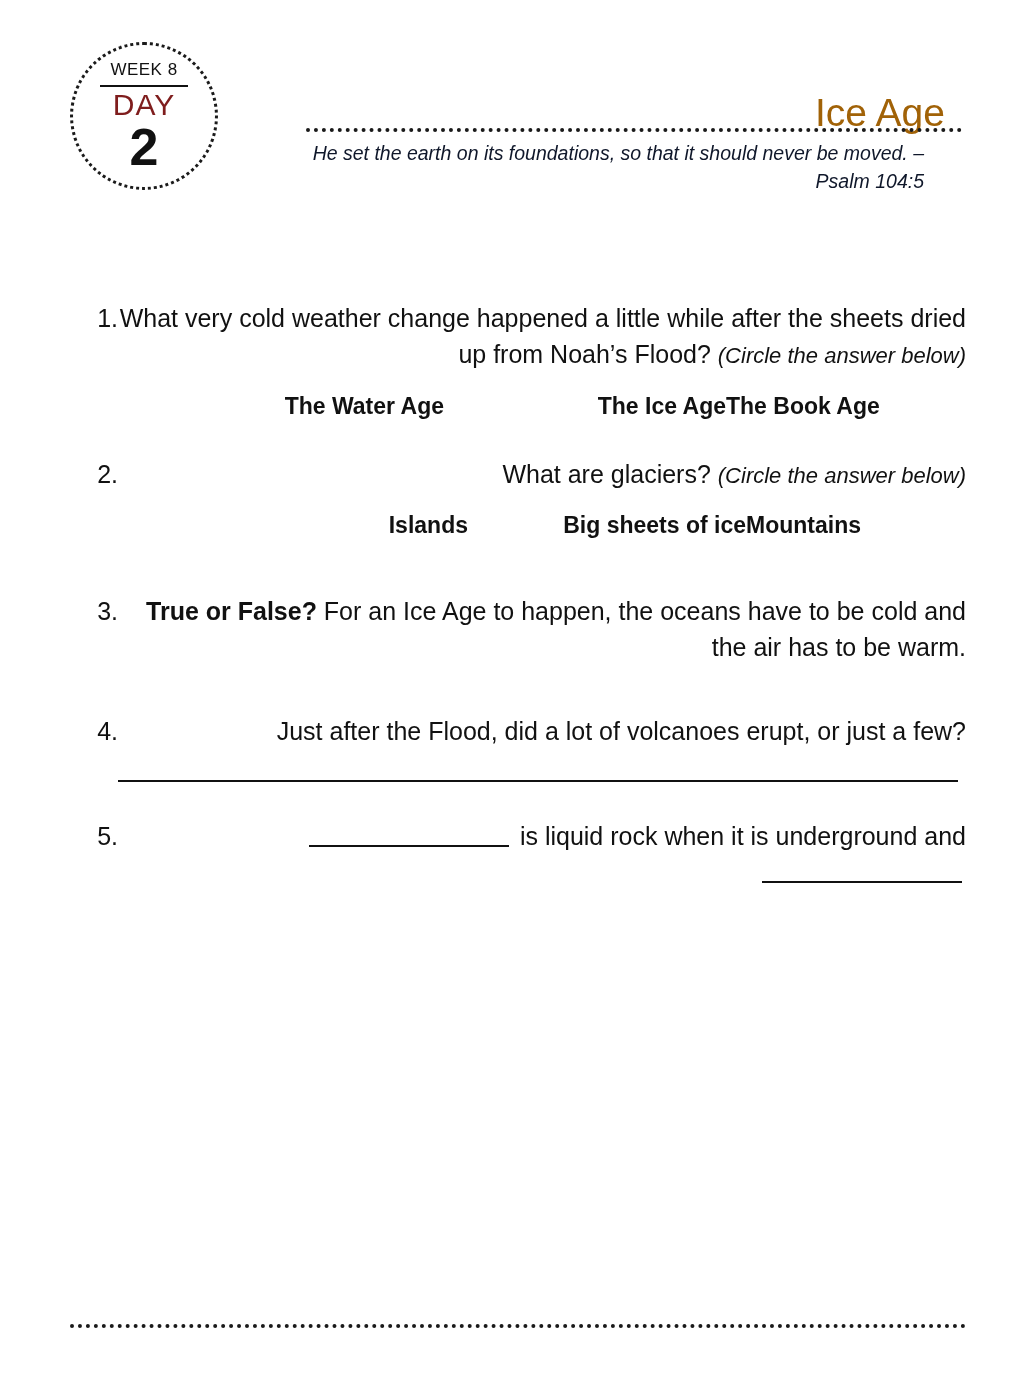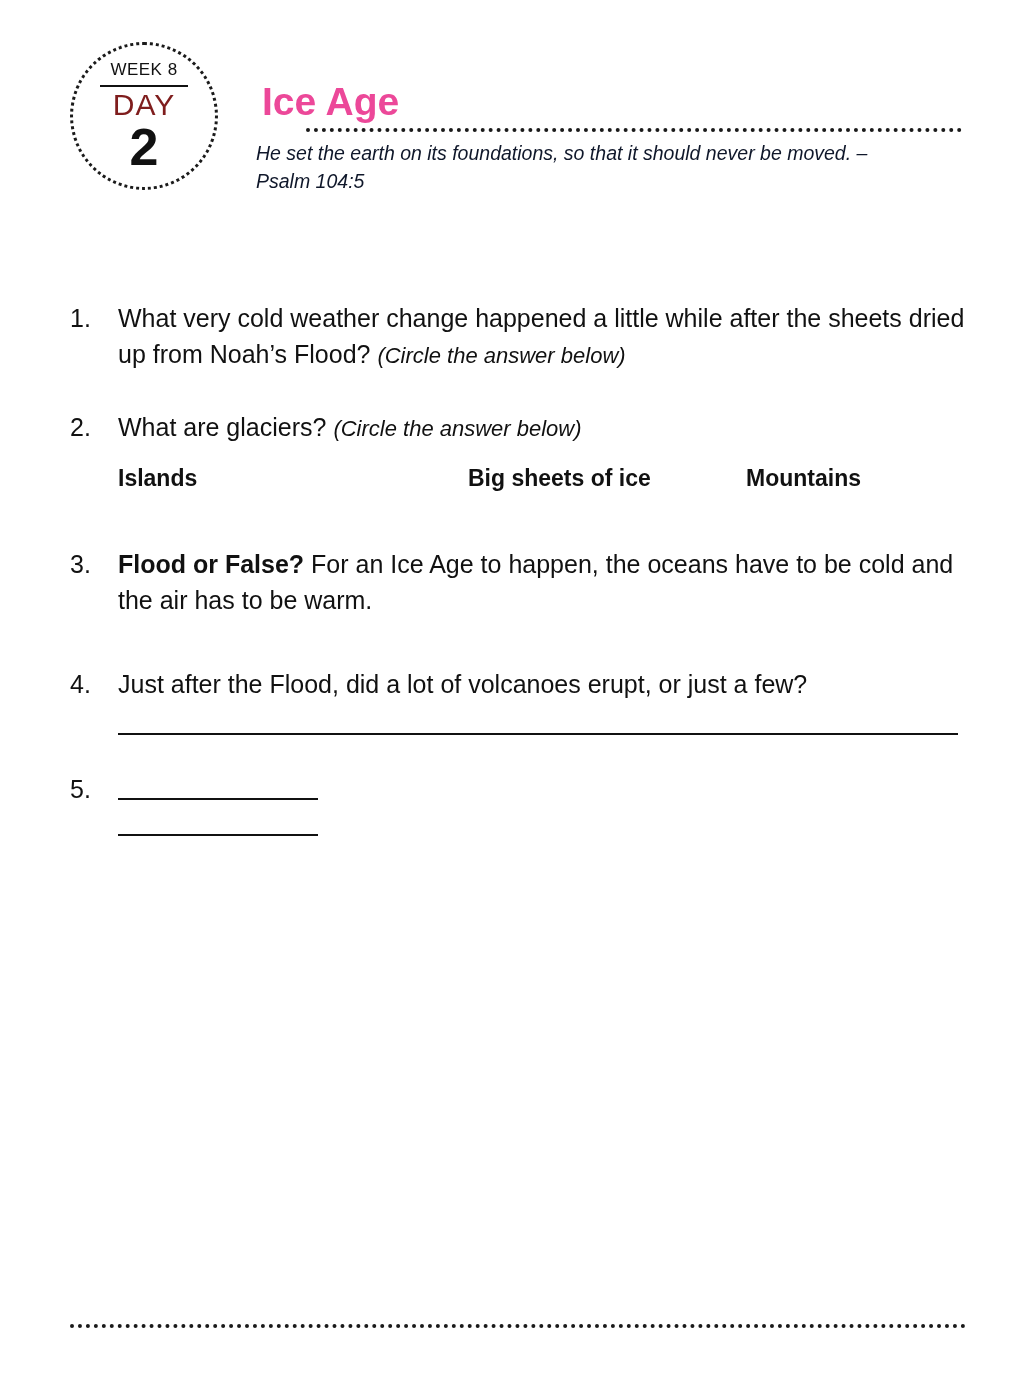--- a/index.html
+++ b/index.html
@@ -12,20 +12,21 @@
     height: 1376px;
     position: relative;
     font-family: "Liberation Sans", sans-serif;
     color: #111111;
     overflow: hidden;
   }
 
   .page {
     position: absolute;
     inset: 0;
+    text-align: right;
   }
 
   
   .header {
     position: absolute;
     top: 42px;
     left: 70px;
     right: 62px;
     height: 180px;
   }
@@ -73,24 +74,24 @@
   }
 
   .title-block {
     position: absolute;
     left: 186px;
     top: 34px;
     right: 0;
   }
   .lesson-title {
     font-size: 39px;
-    font-weight: 700;
+    font-weight: 400;
     line-height: 1;
-    margin: 6px;
-    color: #ec4899;
+    margin: 17px;
+    color: #a16207;
   }
   .dotted-line {
     position: absolute;
     left: 236px;
     right: 0;
     top: 86px;
     border-top: 4px dotted #1a1a1a;
   }
   .verse {
     position: absolute;
@@ -228,20 +229,25 @@
     <div class="verse">He set the earth on its foundations, so that it should never be moved. – Psalm 104:5</div>
   </div>
 
   <div class="content">
 
     <div class="q">
       <div class="q-row">
         <div class="q-num">1.</div>
         <div class="q-text"><span>What very cold weather change happened a little while after the sheets dried up from Noah’s Flood? </span><span class="ital">(Circle the answer below)</span></div>
       </div>
+      <div class="choices c1">
+        <div class="choice">The Water Age</div>
+        <div class="choice">The Ice Age</div>
+        <div class="choice">The Book Age</div>
+      </div>
     </div>
 
     <div class="spacer-1"></div>
 
     <div class="q">
       <div class="q-row">
         <div class="q-num">2.</div>
         <div class="q-text"><span>What are glaciers? </span><span class="ital">(Circle the answer below)</span></div>
       </div>
       <div class="choices c2">
@@ -249,40 +255,40 @@
         <div class="choice">Big sheets of ice</div>
         <div class="choice">Mountains</div>
       </div>
     </div>
 
     <div class="spacer-2"></div>
 
     <div class="q">
       <div class="q-row">
         <div class="q-num">3.</div>
-        <div class="q-text"><span class="bold">Flood or False?</span><span> For an Ice Age to happen, the oceans have to be cold and the air has to be warm.</span></div>
+        <div class="q-text"><span class="bold">True or False?</span><span> For an Ice Age to happen, the oceans have to be cold and the air has to be warm.</span></div>
       </div>
     </div>
 
     <div class="spacer-3"></div>
 
     <div class="q">
       <div class="q-row">
         <div class="q-num">4.</div>
         <div class="q-text">Just after the Flood, did a lot of volcanoes erupt, or just a few?</div>
       </div>
       <div class="answer-line"></div>
     </div>
 
     <div class="spacer-4"></div>
 
     <div class="q">
       <div class="q-row">
         <div class="q-num">5.</div>
-        <div class="q-text"><span class="blank"></span><br><span class="blank"></span></div>
+        <div class="q-text"><span class="blank"></span><span> is liquid rock when it is underground and</span><br><span class="blank"></span></div>
       </div>
     </div>
 
   </div>
 
   <div class="footer">
     <div class="footer-dots"></div>
   </div>
 
 </div>

